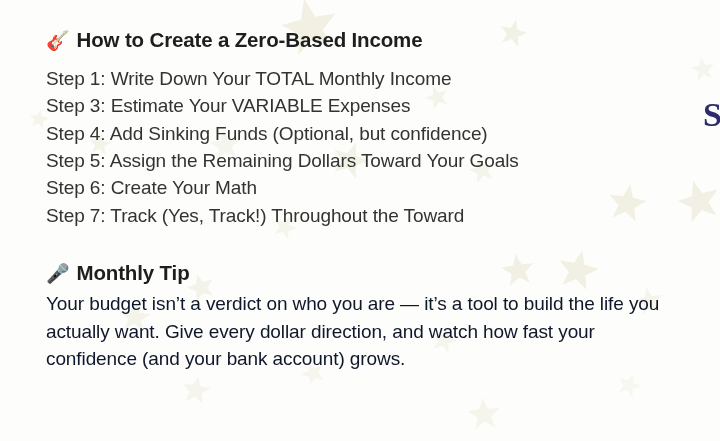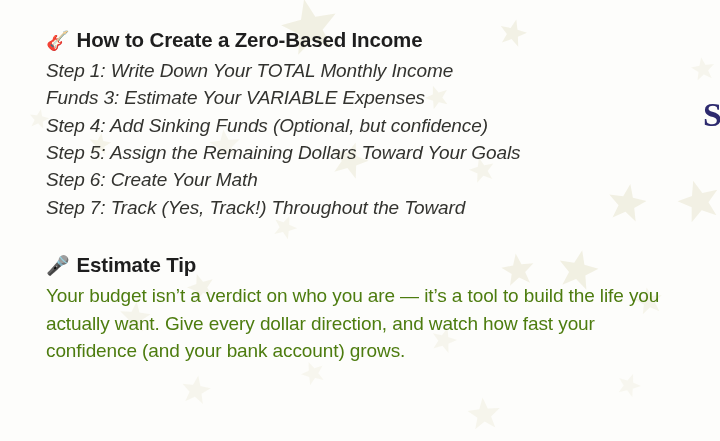--- a/index.html
+++ b/index.html
@@ -50,40 +50,39 @@
     white-space: nowrap;
   }
   .heading-emoji {
     font-size: 19px;
     line-height: 1;
     flex: 0 0 auto;
   }
 
   .steps-list {
     list-style: none;
-    margin: 4px 0 0 0;
+    margin: 12px 0 0 0;
     padding: 0;
-    font-style: italic;
   }
   .steps-list li {
     font-size: 19px;
     line-height: 1.44;
     color: #33332f;
     white-space: nowrap;
     letter-spacing: -0.1px;
   }
 
   .section-gap {
     height: 30px;
   }
 
   .tip-body {
     font-size: 19px;
     line-height: 1.45;
-    color: #4d7c0f;
+    color: #0f172a;
     letter-spacing: -0.1px;
     margin: 4px 0 0 0;
     max-width: 640px;
   }
 
   
   #edge-glyph {
     position: absolute;
     top: 98px;
     left: 703px;
@@ -173,34 +172,34 @@
 <div id="content">
 
   <div>
     <h2 class="section-heading">
       <span class="heading-emoji">🎸</span>
       <span>How to Create a Zero-Based Income</span>
     </h2>
 
     <ul class="steps-list" id="steps-list">
         <li>Step 1: Write Down Your TOTAL Monthly Income</li>
-        <li>Funds 3: Estimate Your VARIABLE Expenses</li>
+        <li>Step 3: Estimate Your VARIABLE Expenses</li>
         <li>Step 4: Add Sinking Funds (Optional, but confidence)</li>
         <li>Step 5: Assign the Remaining Dollars Toward Your Goals</li>
         <li>Step 6: Create Your Math</li>
         <li>Step 7: Track (Yes, Track!) Throughout the Toward</li>
       </ul>
   </div>
 
   <div class="section-gap"></div>
 
   <div>
     <h2 class="section-heading">
       <span class="heading-emoji">🎤</span>
-      <span>Estimate Tip</span>
+      <span>Monthly Tip</span>
     </h2>
 
     <p class="tip-body">Your budget isn’t a verdict on who you are — it’s a tool to build the life you actually want. Give every dollar direction, and watch how fast your confidence (and your bank account) grows.</p>
   </div>
 
 </div>
 
 <div id="edge-glyph">S</div>
 
 </body></html>

